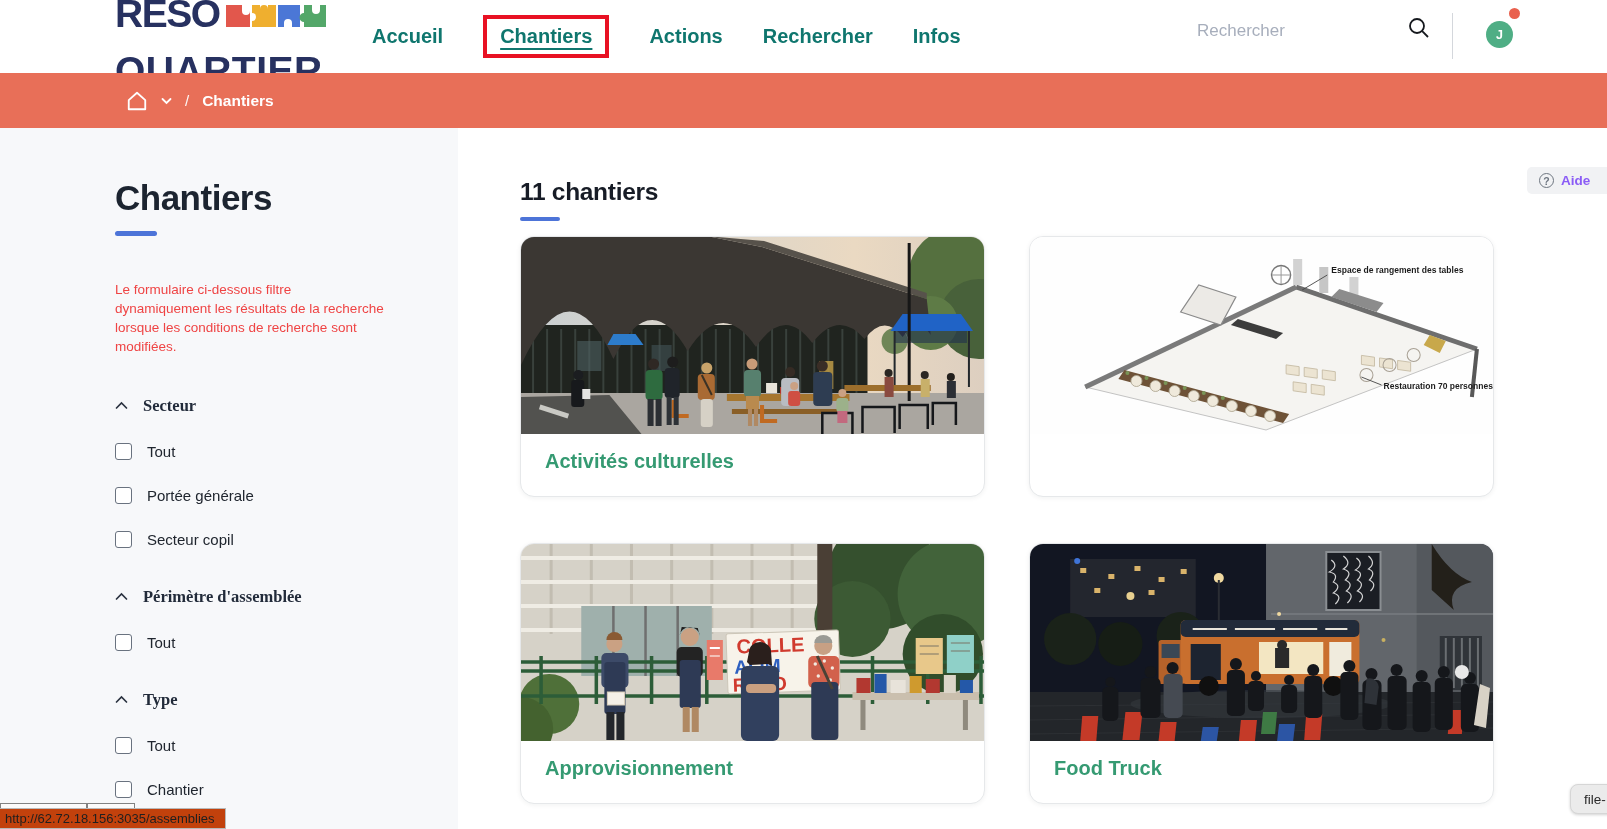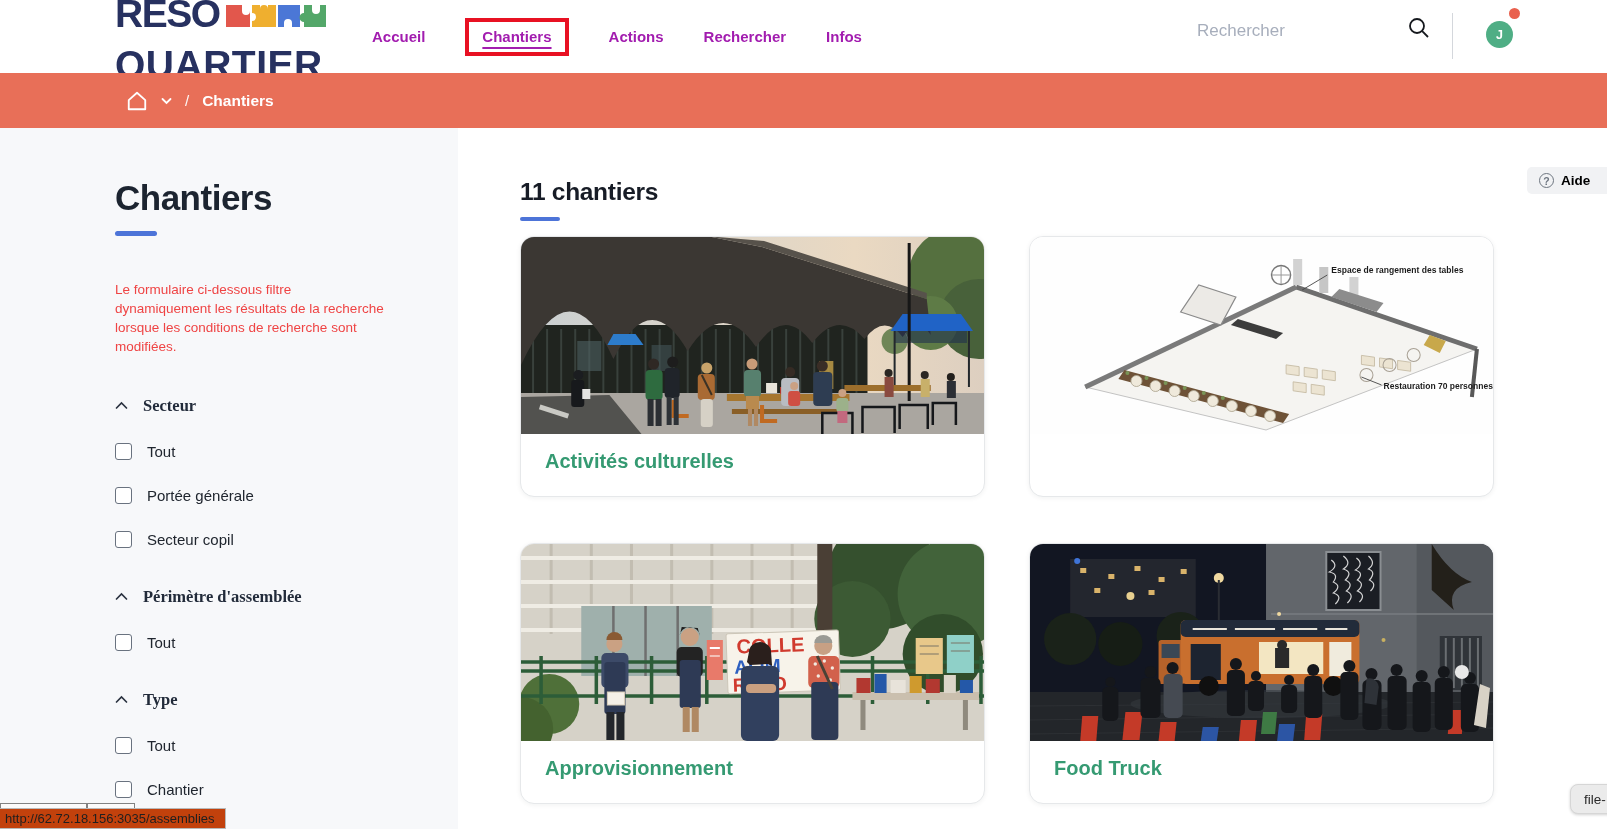--- a/index.html
+++ b/index.html
@@ -6,24 +6,24 @@
   html,body { margin:0; padding:0; }
   body {
     width:1607px; height:829px; overflow:hidden; position:relative;
     font-family:"Liberation Sans", sans-serif; background:#fff;
   }
 
   
   .header { position:absolute; left:0; top:0; width:1607px; height:73px; background:#fff; overflow:hidden; z-index:5; }
   .logo { position:absolute; left:115px; top:-6px; color:#273160; font-weight:800; letter-spacing:-1.5px; line-height:1; }
   .logo-line1 { display:flex; align-items:center; gap:4px; font-size:39px; }
-  .logo-line2 { font-size:39px; margin-top:12px; letter-spacing:0.5px; }
+  .logo-line2 { font-size:39px; margin-top:18px; letter-spacing:0.5px; }
   .puzzle-svg { margin-top:4px; }
   .nav { position:absolute; left:372px; top:0; height:73px; display:flex; align-items:center; gap:40px; }
-  .nav-item { font-size:15px; font-weight:700; color:#a21caf; white-space:nowrap; cursor:pointer; }
+  .nav-item { font-size:20px; font-weight:700; color:#0f766e; white-space:nowrap; cursor:pointer; }
   .nav-annotation { border:4px solid #e81123; padding:6px 13px; }
   .nav-item.active { text-decoration:underline; text-underline-offset:5px; text-decoration-thickness:1.5px; }
   .search-input { position:absolute; left:1195px; top:20px; width:185px; border:none; outline:none; font-size:17px; color:#3a414e; background:transparent; font-family:Liberation Sans, sans-serif; }
   .search-input::placeholder { color:#a7aebc; }
   .search-icon { position:absolute; left:1407px; top:16px; cursor:pointer; }
   .header-divider { position:absolute; left:1452px; top:13px; width:1px; height:46px; background:#d4d7dc; }
   .avatar { position:absolute; left:1486px; top:21px; width:27px; height:27px; border-radius:50%; background:#4fae85; color:#fff; font-size:12.5px; font-weight:700; display:flex; align-items:center; justify-content:center; cursor:pointer; }
   .notif-dot { position:absolute; left:1509px; top:8px; width:11px; height:11px; border-radius:50%; background:#e9604d; }
 
   
@@ -43,21 +43,21 @@
   .fsection { margin-top:39px; }
   .fhead { display:flex; align-items:center; gap:15px; font-size:16.5px; font-weight:700; color:#222b3a; cursor:pointer;font-family:Liberation Serif, serif; }
   .opt { display:flex; align-items:center; gap:15px; margin-top:27px; font-size:15px; color:#20262f; }
   .cb { width:17px; height:17px; border:1.5px solid #69727f; border-radius:3px; background:#fff; flex-shrink:0; cursor:pointer; }
 
   
   .results-heading { font-size:24.5px; font-weight:800; color:#171c26; margin:0; letter-spacing:-0.3px; }
   .accent-bar-sm { width:40px; height:4px; background:#4d74d8; border-radius:2px; margin-top:11px; }
   .help-pill { position:absolute; left:1069px; top:39px; width:95px; display:flex; align-items:center; gap:7px; background:#f1f2f4; border-radius:5px; padding:6px 12px; cursor:pointer; }
   .help-q { width:15px; height:15px; border:1.3px solid #6e7680; border-radius:50%; color:#6e7680; font-size:10.5px; font-weight:700; display:flex; align-items:center; justify-content:center; flex-shrink:0; }
-  .help-label { font-size:13.5px; font-weight:700; color:#000000; }
+  .help-label { font-size:13.5px; font-weight:700; color:#8b5cf6; }
 
   .cards { position:absolute; left:62px; top:108px; width:975px; display:grid; grid-template-columns:465px 465px; column-gap:44px; row-gap:46px; }
   .card { width:465px; height:261px; background:#fff; border:1px solid #e6e8ea; border-radius:14px; box-shadow:0 1px 5px rgba(20,30,40,.06); overflow:hidden; display:flex; flex-direction:column; cursor:pointer; }
   .card-img { height:197px; width:100%; flex-shrink:0; }
   .card-img svg { display:block; width:100%; height:100%; }
   .card-title { padding:16px 24px; font-size:20px; font-weight:700; color:#359a72; }
 
   
   .mini-box { position:absolute; top:803px; height:26px; background:#fbfbfb; border:1px solid #828282; z-index:8; }
   .mini-box.b1 { left:0; width:87px; }

